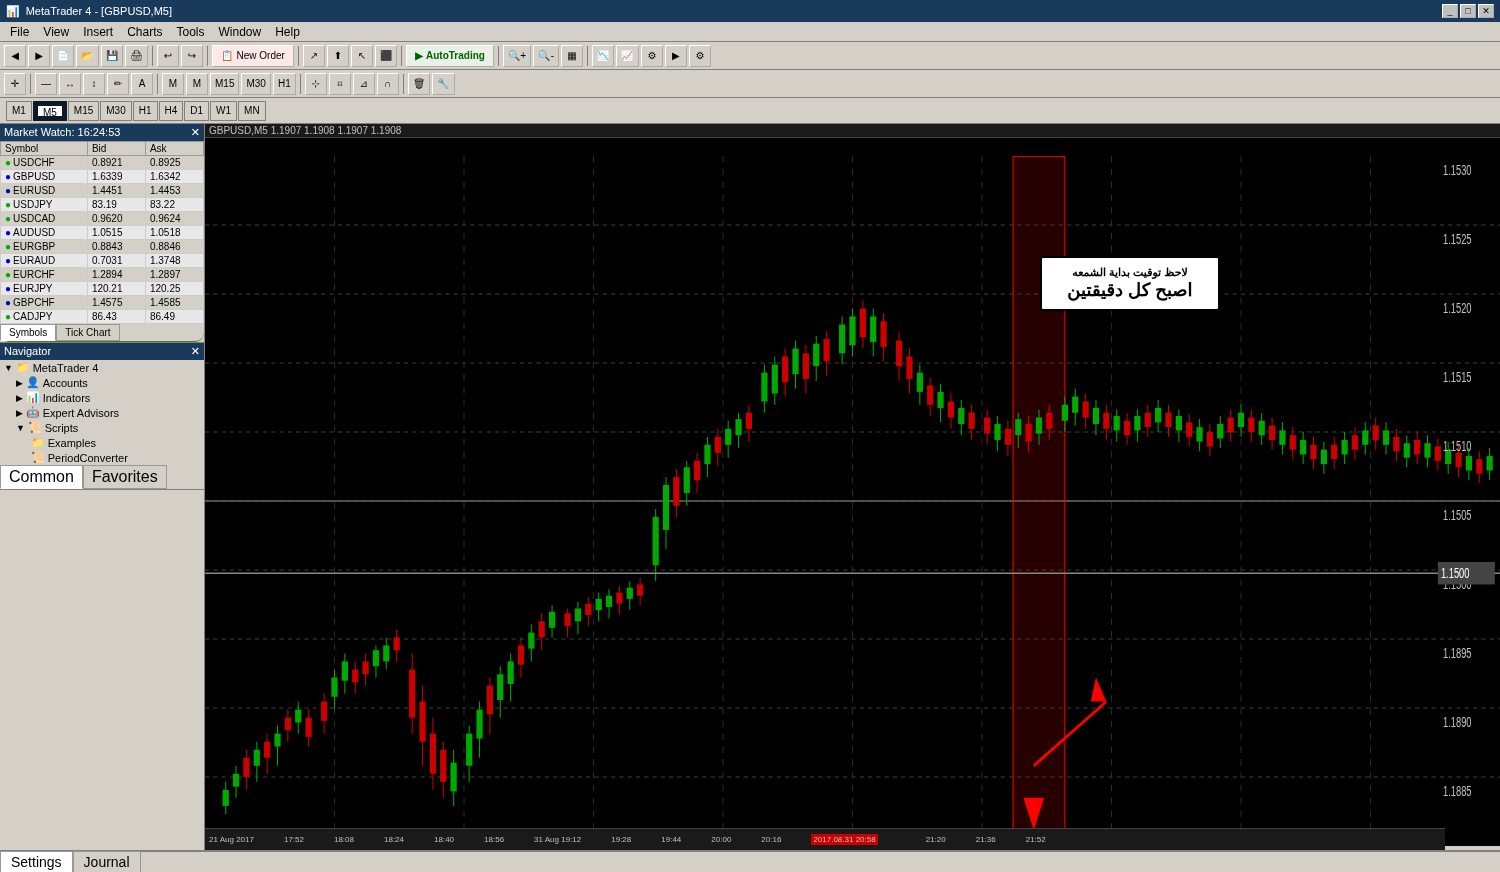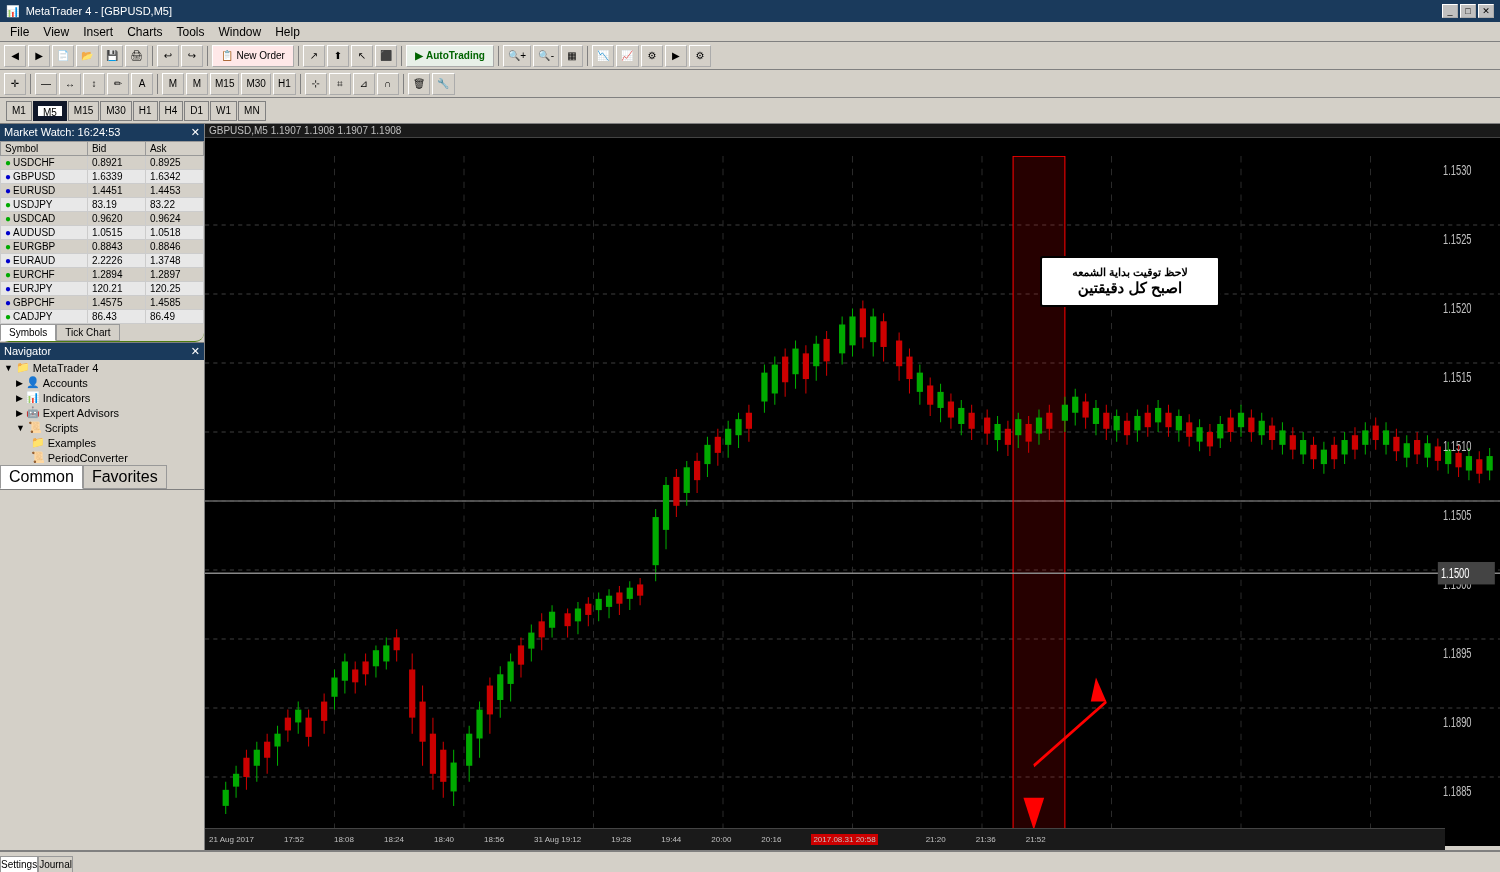--- a/index.html
+++ b/index.html
@@ -70,21 +70,21 @@
     .chart-tab.active { background: #fff; }
 
     
     .annotation-box { position: absolute; background: #fff; border: 2px solid #000; padding: 8px 12px; font-size: 14px; font-weight: bold; text-align: center; direction: rtl; z-index: 10; border-radius: 3px; }
 
     
     #bottom-panel { height: 250px; background: #d4d0c8; border-top: 2px solid #808080; display: flex; flex-direction: column; }
 
     
     #bottom-tabs { display: flex; background: #d4d0c8; border-bottom: 1px solid #808080; height: 22px; align-items: flex-end; }
-    .bottom-tab { padding: 2px 0; cursor: pointer; font-size: 10px; border: 1px solid #999; background: #d4d0c8; }
+    .bottom-tab { padding: 2px 10px; cursor: pointer; font-size: 14px; border: 1px solid #999; background: #d4d0c8; }
     .bottom-tab.active { background: #fff; }
 
     
     #candle-chart { position: absolute; top: 18px; left: 0; right: 55px; bottom: 22px; background: #000; }
   </style>
 </head>
 <body>
 
 <div id="titlebar">
   <div id="titlebar-left">
@@ -245,21 +245,21 @@
     <td style="cursor:pointer;">
       <span style="color:#00aa00; margin-right:2px;">●</span>EURGBP
     </td>
     <td>0.8843</td>
     <td>0.8846</td>
   </tr>
             <tr>
     <td style="cursor:pointer;">
       <span style="color:#0000cc; margin-right:2px;">●</span>EURAUD
     </td>
-    <td>2.2226</td>
+    <td>0.7031</td>
     <td>1.3748</td>
   </tr>
             <tr>
     <td style="cursor:pointer;">
       <span style="color:#00aa00; margin-right:2px;">●</span>EURCHF
     </td>
     <td>1.2894</td>
     <td>1.2897</td>
   </tr>
             <tr>
@@ -747,21 +747,21 @@
 
         <polygon points="800,420 790,400 810,400" fill="#ff0000"></polygon>
         <line x1="800" y1="380" x2="870" y2="340" stroke="#ff0000" stroke-width="2"></line>
         <polygon points="870,340 855,340 860,325" fill="#ff0000"></polygon>
 
       </svg>
 
       
       <div class="annotation-box" style="right:280px; top:100px; width:180px;">
         <div style="font-size:11px;">لاحظ توقيت بداية الشمعه</div>
-        <div style="font-size:15px;">اصبح كل دقيقتين</div>
+        <div style="font-size:18px;">اصبح كل دقيقتين</div>
       </div>
       
     </div>
 
     <div id="time-axis" style="background:#1a1a1a; color:#c0c0c0; font-size:8px; display:flex; align-items:center; padding:2px 4px; overflow:hidden; height:22px; border-top:1px solid #444; white-space:nowrap;">
       <span style="margin-right:30px;">21 Aug 2017</span>
       <span style="margin-right:30px;">17:52</span>
       <span style="margin-right:30px;">18:08</span>
       <span style="margin-right:30px;">18:24</span>
       <span style="margin-right:30px;">18:40</span>

